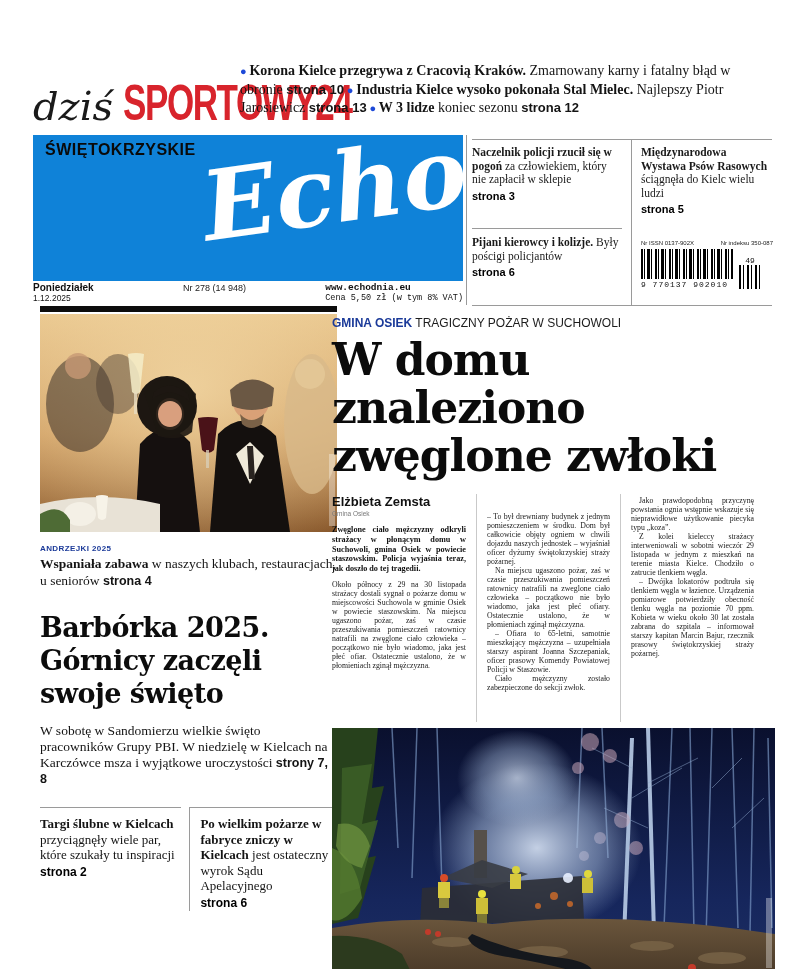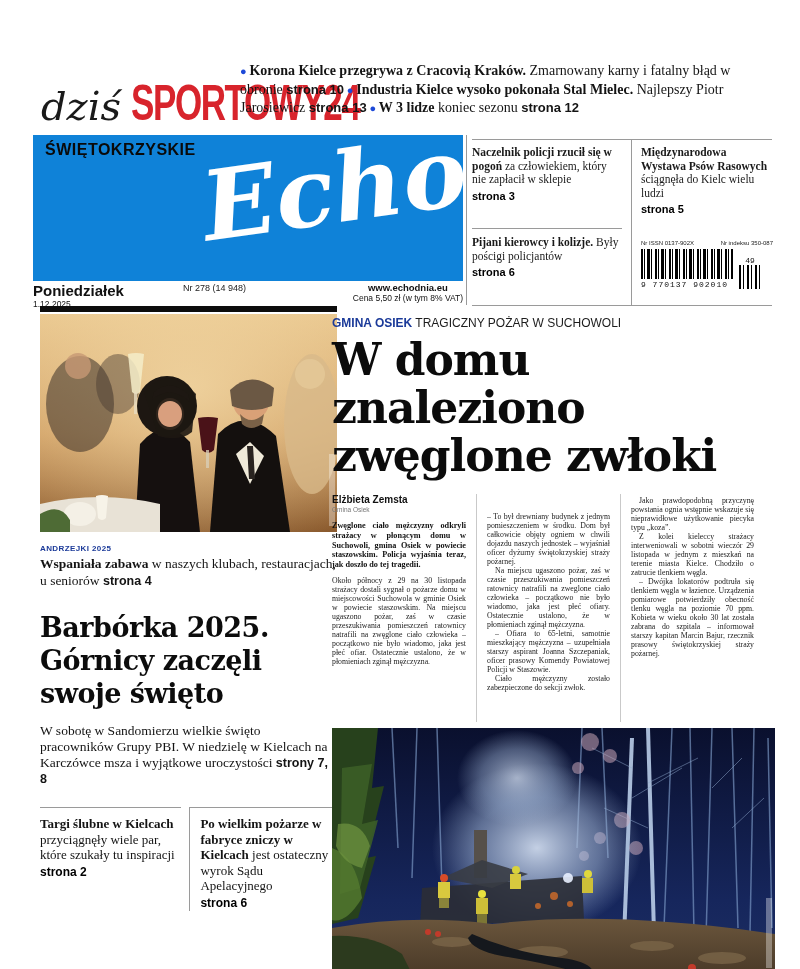--- a/index.html
+++ b/index.html
@@ -10,21 +10,21 @@
     --ink:#111;
     --rule:#9a9a9a;
   }
   *{margin:0;padding:0;box-sizing:border-box;}
   html,body{width:800px;height:969px;overflow:hidden;}
   body{background:#fff;font-family:"Liberation Serif",serif;color:var(--ink);position:relative;}
   .abs{position:absolute;}
 
   
   .banner{left:33px;top:60px;width:740px;height:74px;}
-  .banner-logo{position:absolute;left:8px;top:14px;display:flex;align-items:baseline;}
+  .banner-logo{position:absolute;left:0;top:14px;display:flex;align-items:baseline;}
   .dzis{font-family:"DejaVu Serif",serif;font-style:italic;font-size:40px;color:#1a1a1a;}
   .sportowy{font-family:"Liberation Sans",sans-serif;font-weight:bold;font-size:50px;color:var(--logo-red);
     transform:scaleX(.70);transform-origin:left bottom;letter-spacing:-2px;margin-left:10px;white-space:nowrap;}
   .banner-text{position:absolute;left:207px;top:2px;width:508px;font-size:14px;line-height:18.5px;color:#141414;}
   .seg-b{font-weight:bold;}
   .seg-sb{font-family:"Liberation Sans",sans-serif;font-weight:bold;font-size:13px;}
   .seg-bullet{color:var(--bullet-blue);font-size:11px;}
 
   
   .masthead{left:33px;top:135px;width:430px;height:146px;background:var(--masthead-blue);overflow:hidden;}
@@ -55,24 +55,24 @@
   .bc-row{display:flex;align-items:flex-end;gap:6px;}
   .bc-main{width:92px;}
   .bars{height:30px;background:repeating-linear-gradient(90deg,#000 0 2px,#fff 2px 3px,#000 3px 4px,#fff 4px 6px,#000 6px 9px,#fff 9px 10px,#000 10px 11px,#fff 11px 14px);}
   .bars.small{height:24px;width:22px;background:repeating-linear-gradient(90deg,#000 0 2px,#fff 2px 4px,#000 4px 5px,#fff 5px 8px);}
   .digits{font-family:"Liberation Mono",monospace;font-size:8px;letter-spacing:1px;margin-top:1px;white-space:nowrap;}
   .addon-num{font-family:"Liberation Mono",monospace;font-size:8px;text-align:center;}
 
   
   .dateline{left:33px;top:282px;width:430px;height:22px;font-family:"Liberation Sans",sans-serif;}
   .dl-left{position:absolute;left:0;top:0;}
-  .dl-day{font-weight:bold;font-size:15px;}
+  .dl-day{font-weight:bold;font-size:10px;}
   .dl-date{font-size:8.5px;}
   .dl-issue{position:absolute;left:150px;top:1px;font-size:9px;color:#222;}
-  .dl-right{position:absolute;right:0;top:0;text-align:center;}
+  .dl-right{position:absolute;right:0;top:0;text-align:left;font-family:Liberation Mono, monospace;}
   .dl-web{font-weight:bold;font-size:9.5px;}
   .dl-price{font-size:8.5px;}
 
   
   .leftcol{left:40px;top:306px;width:297px;}
   .black-bar{height:6px;background:#0d0d0d;}
   .party-photo{display:block;margin-top:2px;}
   .label-navy{font-family:"Liberation Sans",sans-serif;font-weight:bold;font-size:8px;
     letter-spacing:.4px;color:var(--navy);margin-top:12px;}
   .andrzejki-text{font-size:13.5px;line-height:16.5px;margin-top:3px;color:#141414;}
@@ -89,21 +89,21 @@
 
   
   .article{left:332px;top:316px;width:443px;}
   .kicker{font-family:"Liberation Sans",sans-serif;font-size:12px;color:#1c1c1c;}
   .kicker .kl{font-weight:bold;color:var(--navy);}
   .headline{font-family:"DejaVu Serif",serif;font-weight:bold;font-size:44px;line-height:48px;
     letter-spacing:-1px;color:#0b0b0b;margin-top:6px;}
   .cols{display:flex;margin-top:14px;height:228px;overflow:hidden;}
   .col{width:134px;}
   .col + .col{border-left:1px solid #c9c9c9;padding-left:10px;margin-left:10px;}
-  .author{font-family:"Liberation Sans",sans-serif;font-weight:bold;font-size:10px;}
+  .author{font-family:"Liberation Sans",sans-serif;font-weight:bold;font-size:13px;}
   .author-sub{font-family:"Liberation Sans",sans-serif;font-size:6.5px;color:#777;margin-top:1px;}
   .lead{font-weight:bold;font-size:8.2px;line-height:9.8px;margin-top:8px;text-align:justify;}
   .bodytext{font-size:7.8px;line-height:9px;text-align:justify;margin-top:6px;color:#1a1a1a;}
   .bodytext.follow{margin-top:0;text-indent:8px;}
   .fire-photo{display:block;margin-top:6px;}
 </style>
 </head>
 <body>
 
 <div class="abs banner">

